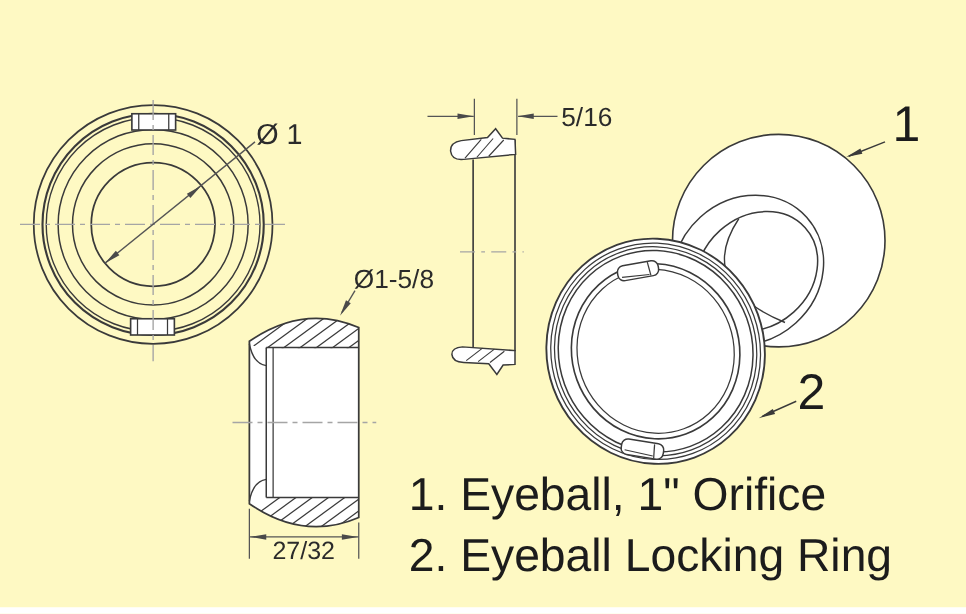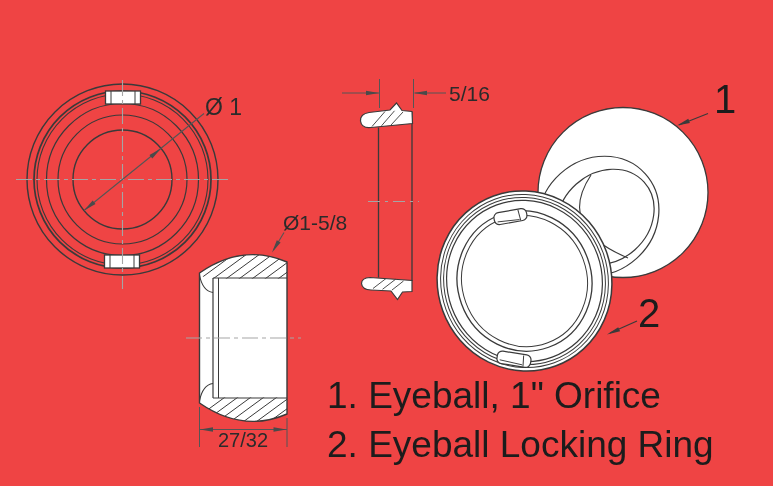--- a/index.html
+++ b/index.html
@@ -1,16 +1,16 @@
 <!DOCTYPE html>
 <html><head>
 <meta charset="utf-8">
 <style>
   html,body{margin:0;padding:0;background:#ffffff;}
-  .canvas{position:relative;width:773px;height:486px;background:#ef4444;overflow:hidden;
+  .canvas{position:relative;width:773px;height:486px;background:#fef9c3;overflow:hidden;
           font-family:"Liberation Sans", sans-serif;text-align:center;}
   svg{position:absolute;left:0;top:0;}
   svg text{font-family:"Liberation Sans", sans-serif;fill:#202020;}
   .dimtext{fill:#2b2b2b;}
   .callout{fill:#1c1c1c;}
   .partline{fill:#1c1c1c;}
 </style>
 </head>
 <body>
 

